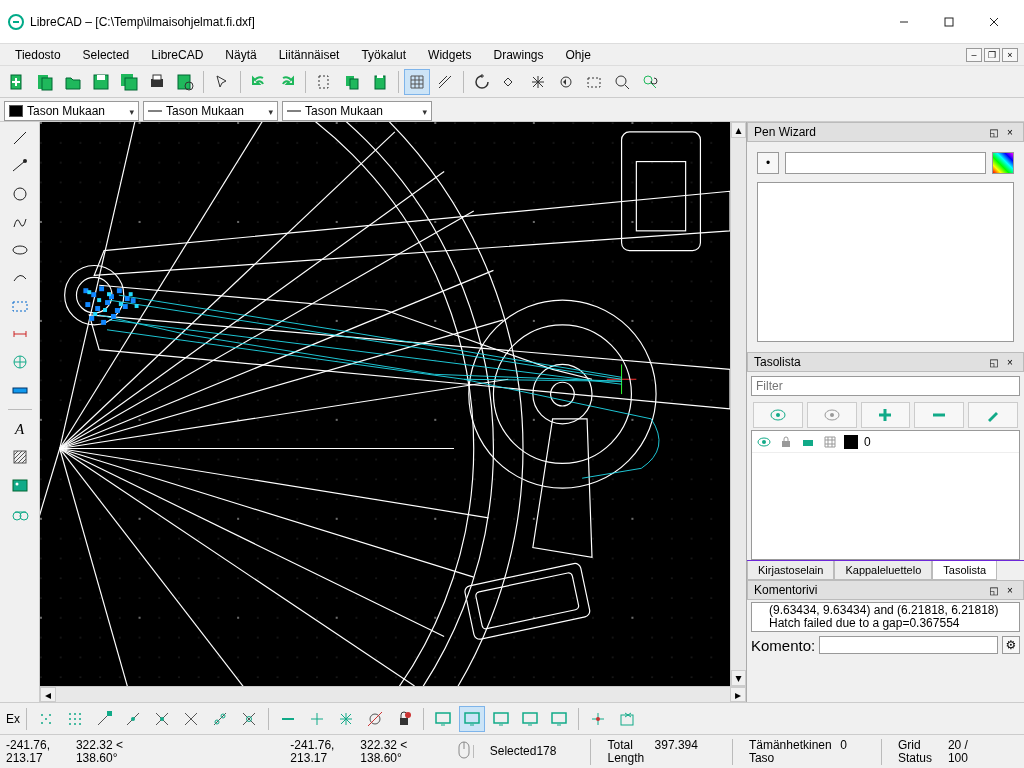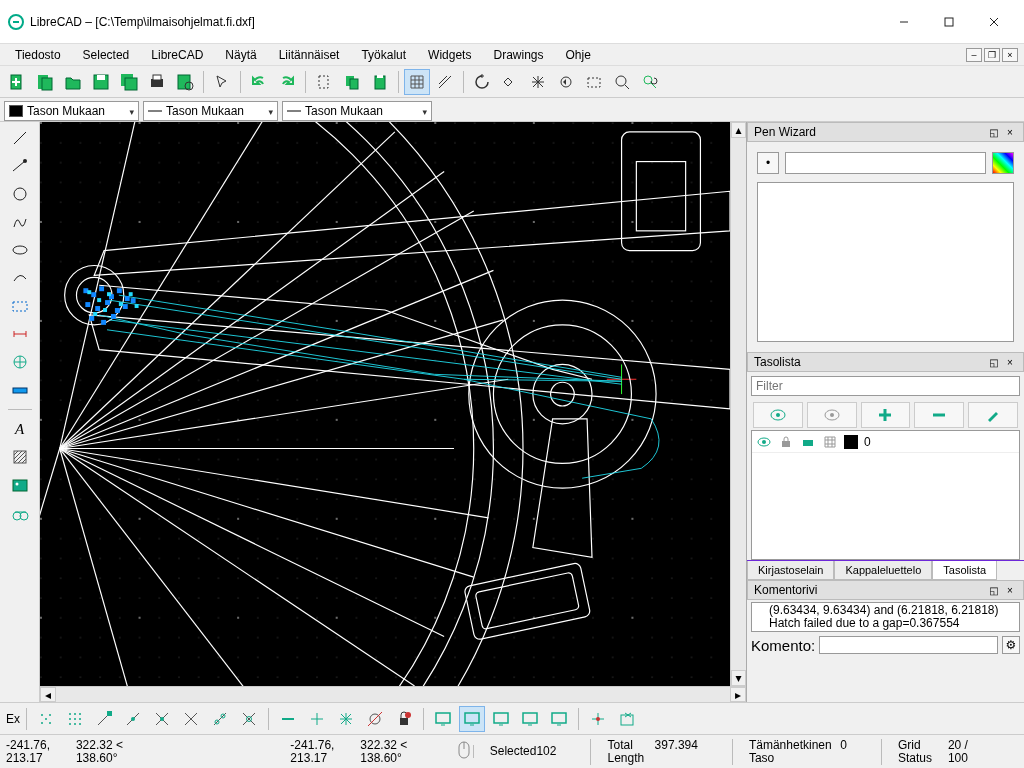--- a/index.html
+++ b/index.html
@@ -731,21 +731,21 @@
     <span>322.32 &lt; 138.60°</span>
   </div>
   <div style="flex:1;display:flex;justify-content:center">
     <div><svg width="18" height="22">
           <rect x="4" y="3" width="10" height="16" rx="5" fill="none" stroke="#888"></rect>
           <line x1="9" y1="3" x2="9" y2="10" stroke="#888"></line>
         </svg></div>
   </div>
   <div class="cell lblcell">
     <span>Selected</span>
-      <span>102</span>
+      <span>178</span>
   </div>
   <div class="cell lblcell">
     <span>Total Length</span>
       <span>397.394</span>
   </div>
   <div class="cell lblcell">
     <span>Tämänhetkinen Taso</span>
       <span>0</span>
   </div>
   <div class="cell lblcell">

